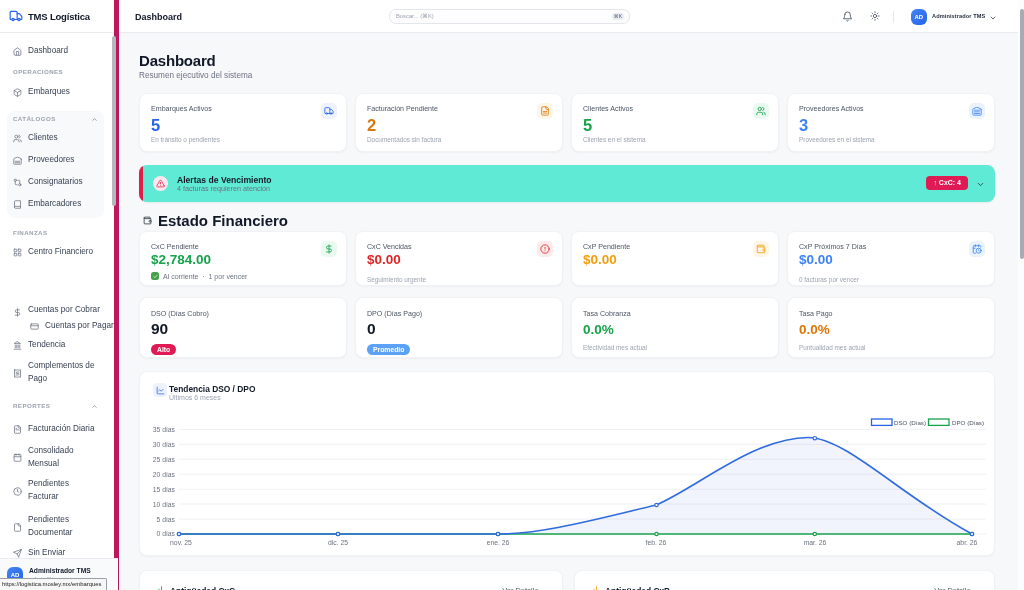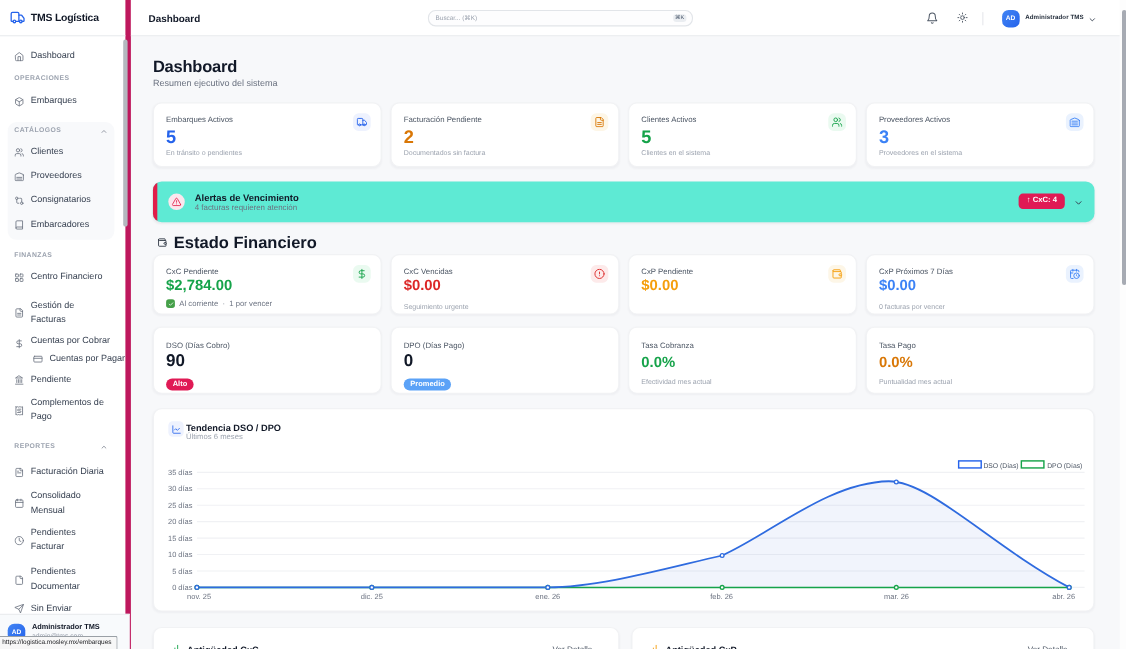--- a/index.html
+++ b/index.html
@@ -165,29 +165,20 @@
   <div class="sec" style="top:229px;">FINANZAS</div>
   <div class="ni" style="top:243.5px;">
       <svg width="9" height="9" viewBox="0 0 24 24" fill="none" stroke="#6b7280" stroke-width="2" stroke-linecap="round" stroke-linejoin="round">
         <rect width="7" height="7" x="3" y="3" rx="1"></rect>
         <rect width="7" height="7" x="14" y="3" rx="1"></rect>
         <rect width="7" height="7" x="14" y="14" rx="1"></rect>
         <rect width="7" height="7" x="3" y="14" rx="1"></rect>
       </svg>
       <span class="txt">Centro Financiero</span>
     </div>
-  <div class="ni d2" style="top:271.5px;">
-      <svg width="9" height="9" viewBox="0 0 24 24" fill="none" stroke="#6b7280" stroke-width="2" stroke-linecap="round" stroke-linejoin="round">
-        <path d="M15 2H6a2 2 0 0 0-2 2v16a2 2 0 0 0 2 2h12a2 2 0 0 0 2-2V7Z"></path>
-        <path d="M14 2v4a2 2 0 0 0 2 2h4"></path>
-        <path d="M16 13H8"></path>
-        <path d="M16 17H8"></path>
-      </svg>
-      <span class="txt">Gestión de<br>Facturas</span>
-    </div>
   <div class="ni" style="top:298.5px;align-items:flex-end;">
       <svg width="9" height="9" viewBox="0 0 24 24" fill="none" stroke="#6b7280" stroke-width="2" stroke-linecap="round" stroke-linejoin="round">
         <line x1="12" x2="12" y1="2" y2="22"></line>
         <path d="M17 5H9.5a3.5 3.5 0 0 0 0 7h5a3.5 3.5 0 0 1 0 7H6"></path>
       </svg>
       <span class="txt">Cuentas por Cobrar</span>
     </div>
   <div class="ni" style="top:317.5px;margin-left:17px;">
       <svg width="9" height="9" viewBox="0 0 24 24" fill="none" stroke="#6b7280" stroke-width="2" stroke-linecap="round" stroke-linejoin="round">
         <rect width="20" height="14" x="2" y="5" rx="2"></rect>
@@ -197,21 +188,21 @@
     </div>
   <div class="ni" style="top:336px;">
       <svg width="9" height="9" viewBox="0 0 24 24" fill="none" stroke="#6b7280" stroke-width="2" stroke-linecap="round" stroke-linejoin="round">
         <line x1="3" x2="21" y1="22" y2="22"></line>
         <line x1="6" x2="6" y1="18" y2="11"></line>
         <line x1="10" x2="10" y1="18" y2="11"></line>
         <line x1="14" x2="14" y1="18" y2="11"></line>
         <line x1="18" x2="18" y1="18" y2="11"></line>
         <polygon points="12 2 20 7 4 7"></polygon>
       </svg>
-      <span class="txt">Pendiente</span>
+      <span class="txt">Tendencia</span>
     </div>
   <div class="ni d2" style="top:360px;">
       <svg width="9" height="9" viewBox="0 0 24 24" fill="none" stroke="#6b7280" stroke-width="2" stroke-linecap="round" stroke-linejoin="round">
         <path d="M4 2v20l2-1 2 1 2-1 2 1 2-1 2 1 2-1 2 1V2l-2 1-2-1-2 1-2-1-2 1-2-1-2 1Z"></path>
         <path d="M16 8h-6a2 2 0 1 0 0 4h4a2 2 0 1 1 0 4H8"></path>
       </svg>
       <span class="txt">Complementos de<br>Pago</span>
     </div>
   <div class="sec" style="top:402px;">REPORTES<span class="chev">
         <svg width="7" height="7" viewBox="0 0 24 24" fill="none" stroke="#6b7280" stroke-width="2.2" stroke-linecap="round" stroke-linejoin="round">

